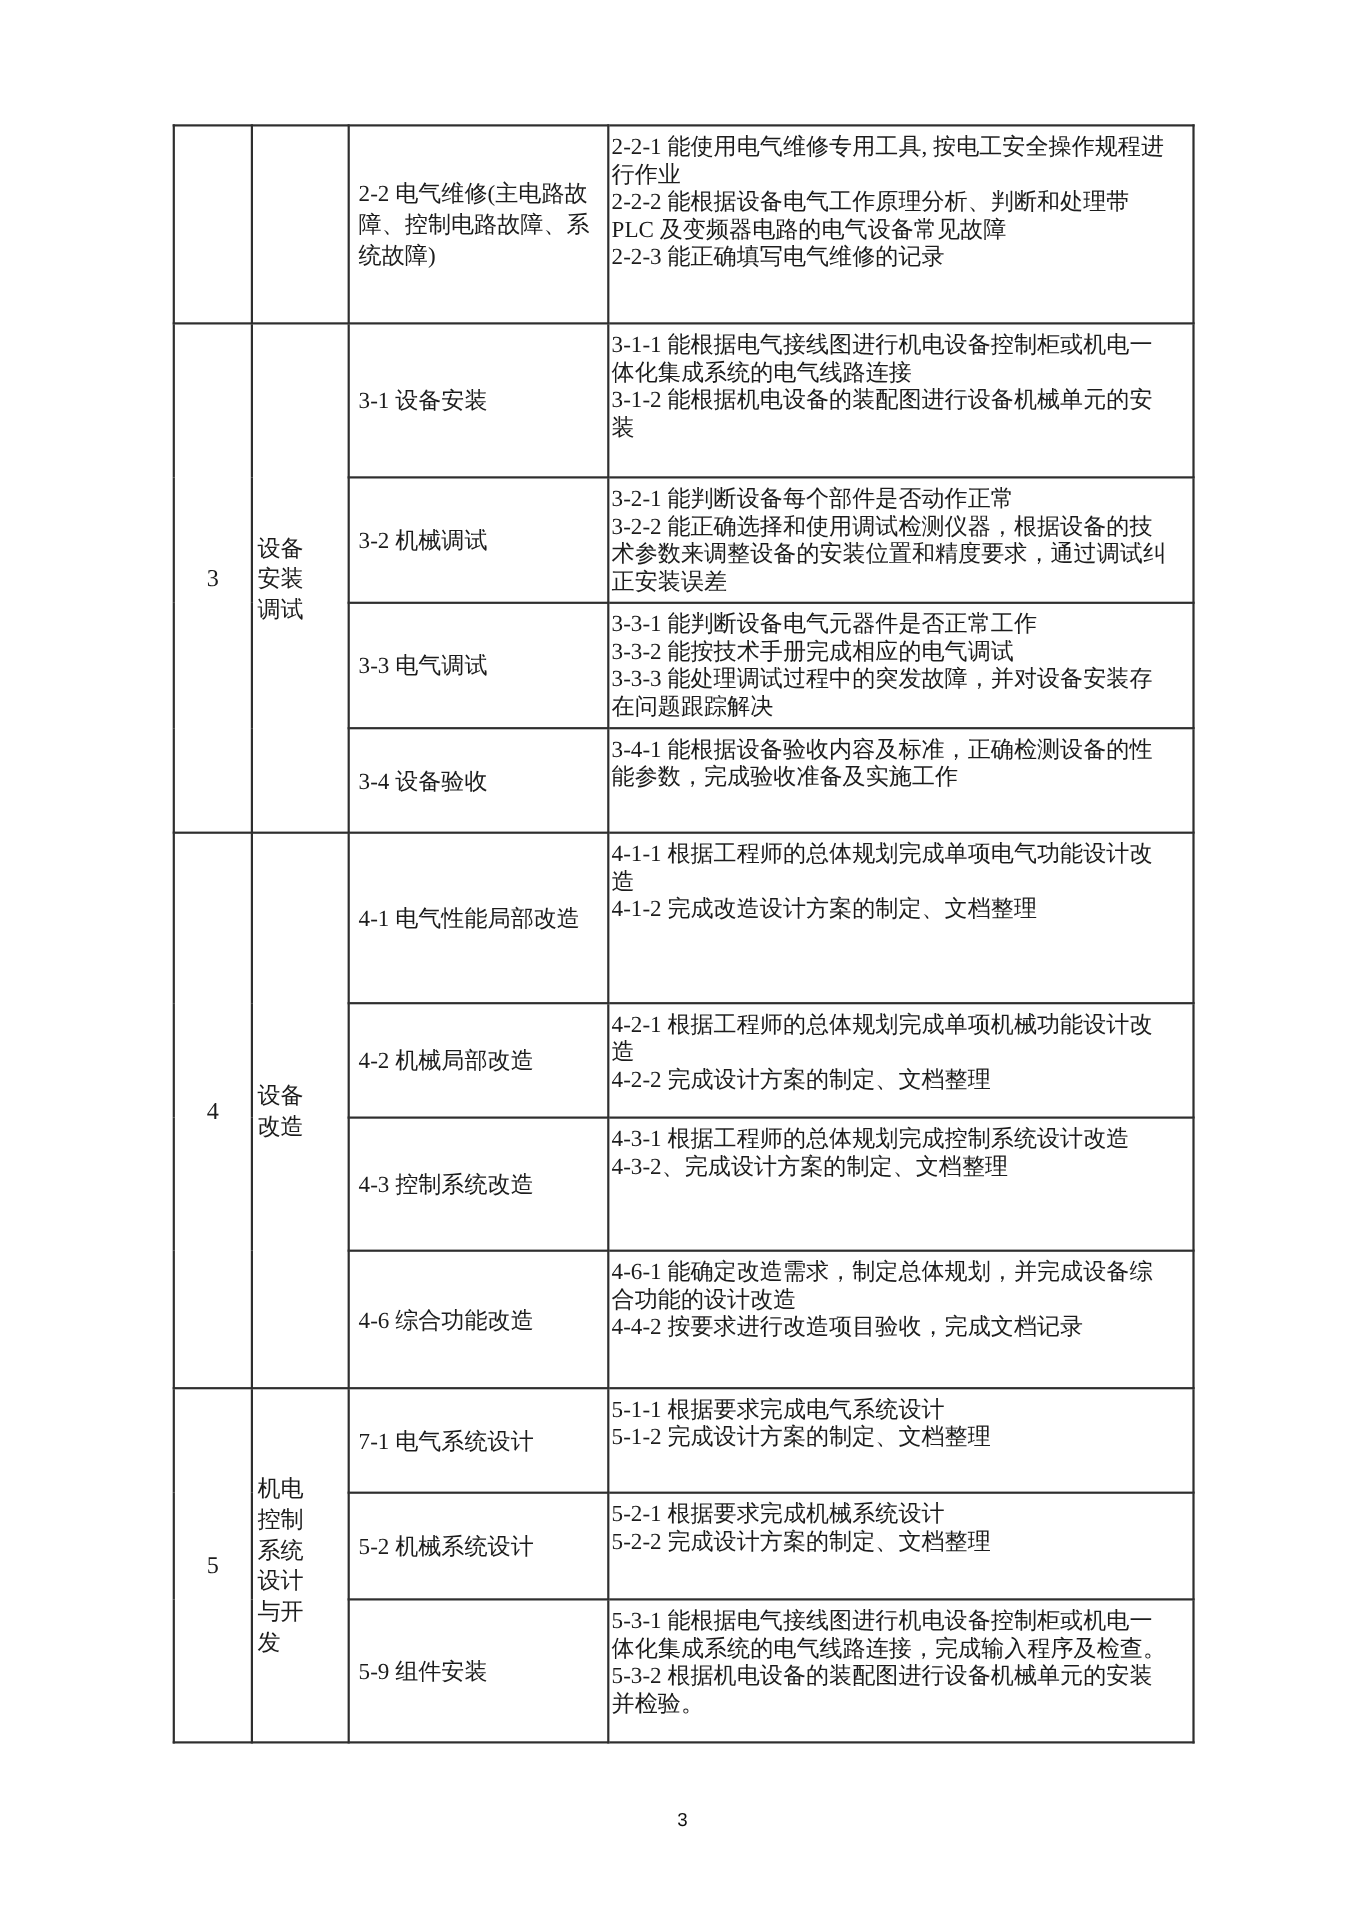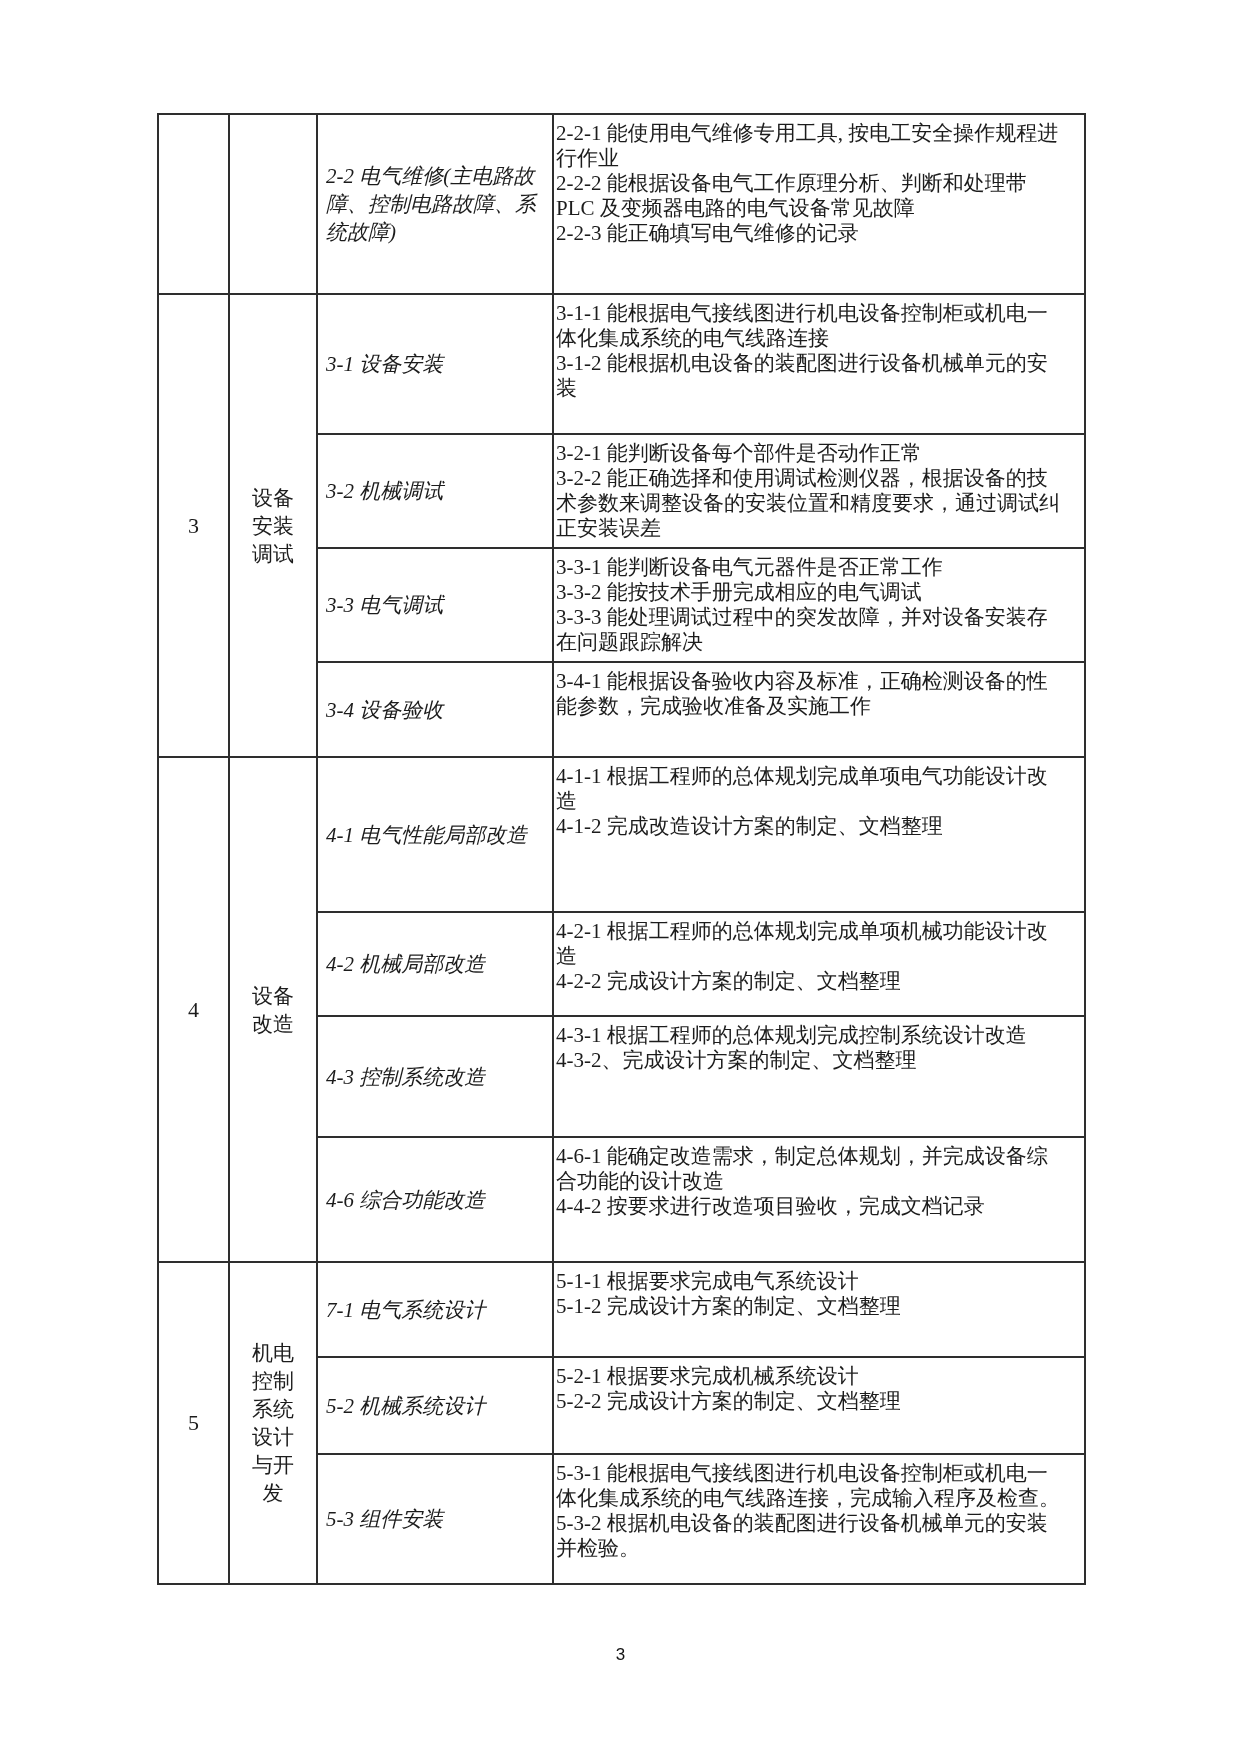--- a/index.html
+++ b/index.html
@@ -23,32 +23,31 @@
   td {
     border: 2px solid #2e2e2e;
     font-size: 21px;
   }
   td.num {
     text-align: center;
     vertical-align: middle;
     font-size: 22px;
   }
   td.cat {
-    text-align: center;
+    text-align: left;
     vertical-align: middle;
     white-space: pre-line;
     line-height: 28px;
     padding: 6px 4px;
     font-family: Liberation Serif, serif;
   }
   td.task {
     vertical-align: middle;
     line-height: 28px;
     padding: 4px 10px 4px 8px;
-    font-style: italic;
   }
   td.req {
     vertical-align: top;
     white-space: pre-line;
     line-height: 25px;
     padding: 6px 22px 6px 2px;
   }
   .page-number {
     position: absolute;
     top: 1645px;
@@ -143,21 +142,21 @@
         <td class="task">7-1 电气系统设计</td>
         <td class="req">5-1-1 根据要求完成电气系统设计
 5-1-2 完成设计方案的制定、文档整理</td>
       </tr>
       <tr style="height:97px;">
         <td class="task">5-2 机械系统设计</td>
         <td class="req">5-2-1 根据要求完成机械系统设计
 5-2-2 完成设计方案的制定、文档整理</td>
       </tr>
       <tr style="height:130px;">
-        <td class="task">5-3 组件安装</td>
+        <td class="task">5-9 组件安装</td>
         <td class="req">5-3-1 能根据电气接线图进行机电设备控制柜或机电一体化集成系统的电气线路连接，完成输入程序及检查。
 5-3-2 根据机电设备的装配图进行设备机械单元的安装并检验。</td>
       </tr>
     </tbody>
   </table>
 
   <div class="page-number">3</div>
 
 </div>
 

